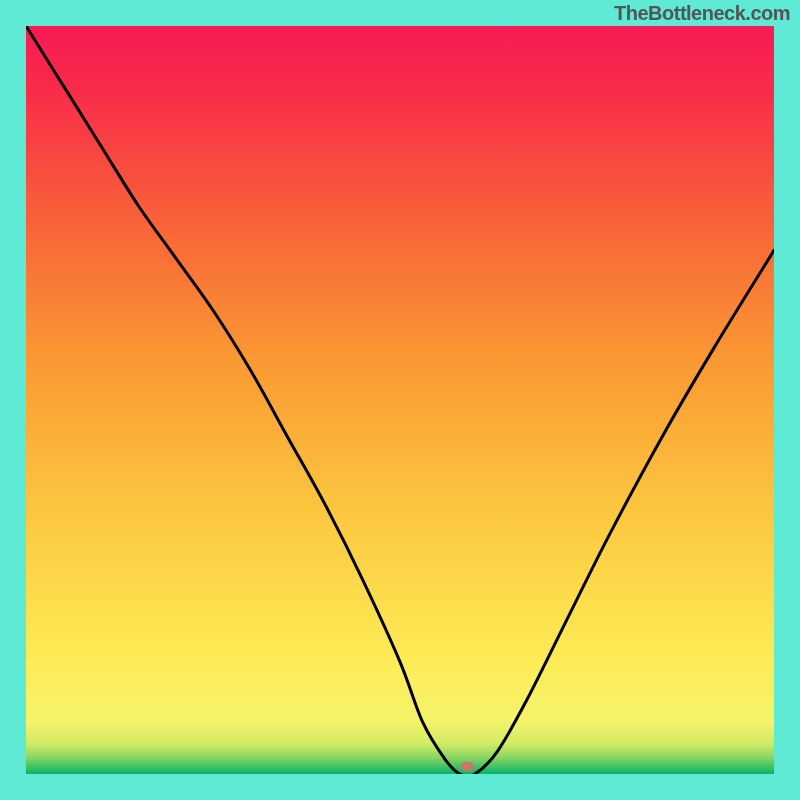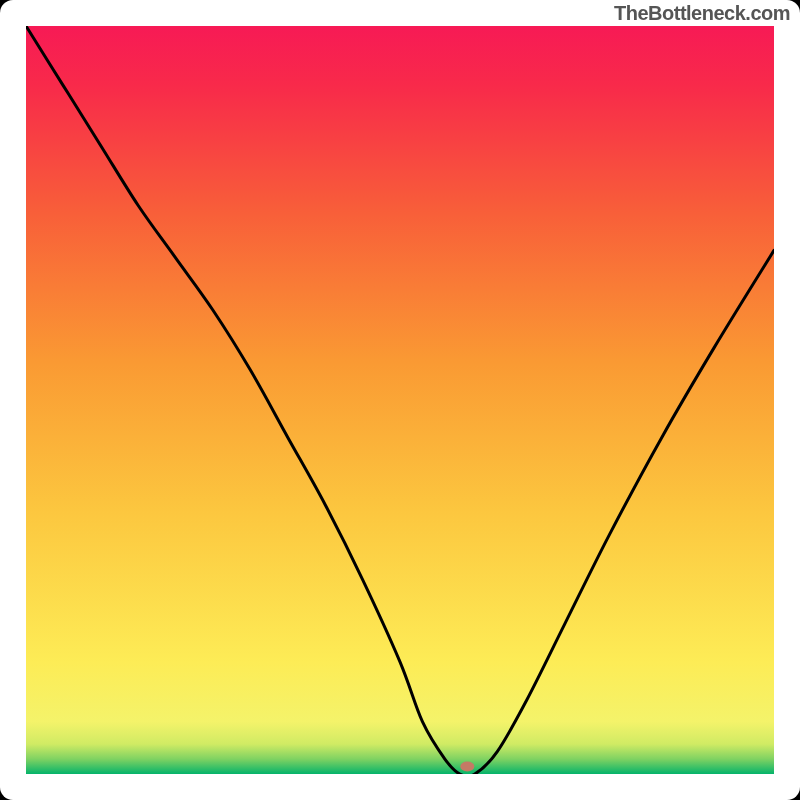--- a/index.html
+++ b/index.html
@@ -8,22 +8,21 @@
     width: 800px;
     height: 800px;
     background: #000;
     font-family: Arial, Helvetica, sans-serif;
     overflow: hidden;
   }
   .outer {
     position: relative;
     width: 800px;
     height: 800px;
-    background: #ffffff;
-    border-radius: 13px;
+    background: #5eead4;
   }
   .watermark {
     position: absolute;
     top: 2px;
     right: 10px;
     color: #555;
     font-size: 20px;
     font-weight: bold;
     letter-spacing: -0.5px;
     z-index: 5;

